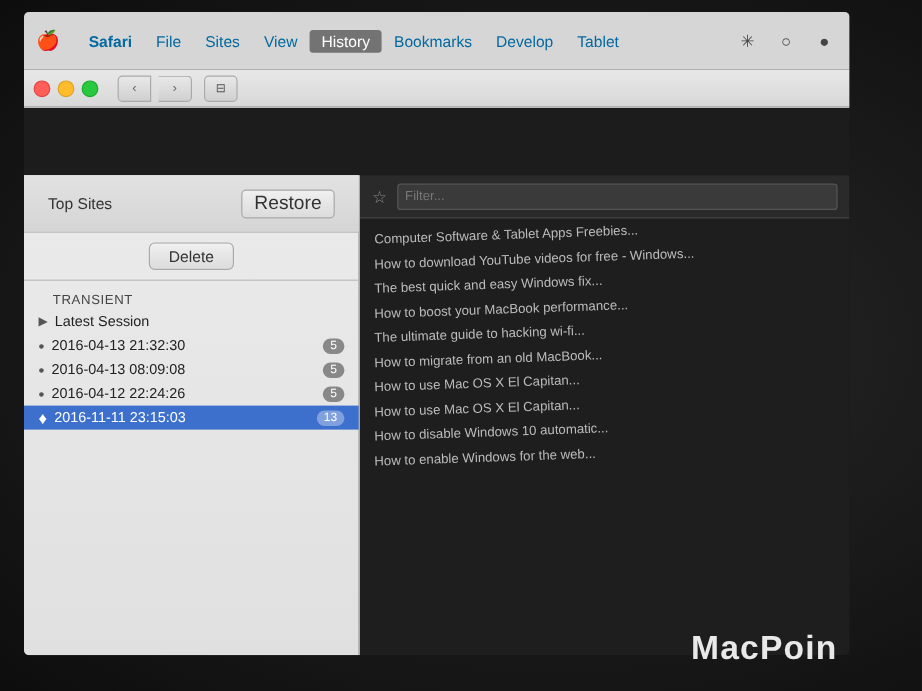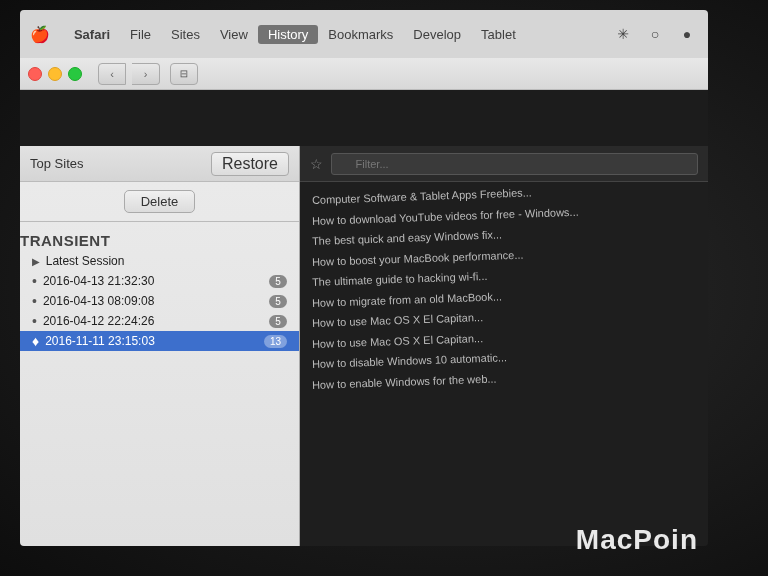--- a/index.html
+++ b/index.html
@@ -47,21 +47,21 @@
     }
 
     .menubar-apple {
       font-size: 16px;
       margin-right: 14px;
       color: #333;
     }
 
     .menubar-item {
       font-size: 13px;
-      color: #404040;
+      color: #0369a1;
       padding: 2px 10px;
       cursor: default;
       white-space: nowrap;
     }
 
     .menubar-item.bold {
       font-weight: 600;
     }
 
     .menubar-item.history-active {
@@ -161,27 +161,27 @@
     .sidebar-panel {
       width: 280px;
       background: linear-gradient(to bottom, #ebebeb, #e0e0e0);
       border-right: 1px solid #aaa;
       display: flex;
       flex-direction: column;
       flex-shrink: 0;
     }
 
     .top-sites-bar {
-      height: 36px;
+      height: 48px;
       background: linear-gradient(to bottom, #e2e2e2, #d5d5d5);
       border-bottom: 1px solid #bbb;
       display: flex;
       align-items: center;
       justify-content: space-between;
-      padding: 0 10px;
+      padding: 0 20px;
     }
 
     .top-sites-label {
       font-size: 13px;
       color: #333;
     }
 
     .restore-btn {
       font-size: 16px;
       color: #333;
@@ -210,24 +210,24 @@
       cursor: pointer;
     }
 
     .sessions-list {
       flex: 1;
       overflow-y: auto;
       padding: 6px 0;
     }
 
     .section-header {
-      font-size: 15px;
-      font-weight: 700;
+      font-size: 11px;
+      font-weight: 400;
       color: #444;
-      padding: 4px 0 2px;
+      padding: 4px 24px 2px;
       letter-spacing: 0.5px;
     }
 
     .session-item {
       display: flex;
       align-items: center;
       padding: 3px 12px;
       font-size: 12px;
       color: #222;
       cursor: pointer;
@@ -293,21 +293,21 @@
     }
 
     .url-bar {
       flex: 1;
       height: 22px;
       background: #3a3a3a;
       border-radius: 3px;
       border: 1px solid #555;
       font-size: 11px;
       color: #ccc;
-      padding: 0 24px;
+      padding: 0 6px;
       display: flex;
       align-items: center;
     }
 
     .right-content {
       padding: 8px 12px;
     }
 
     .site-list-item {
       font-size: 11px;

